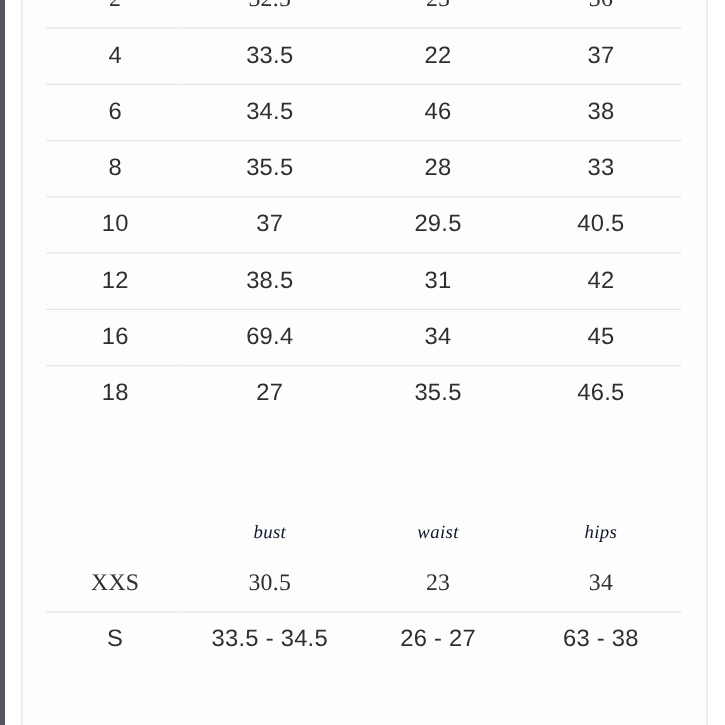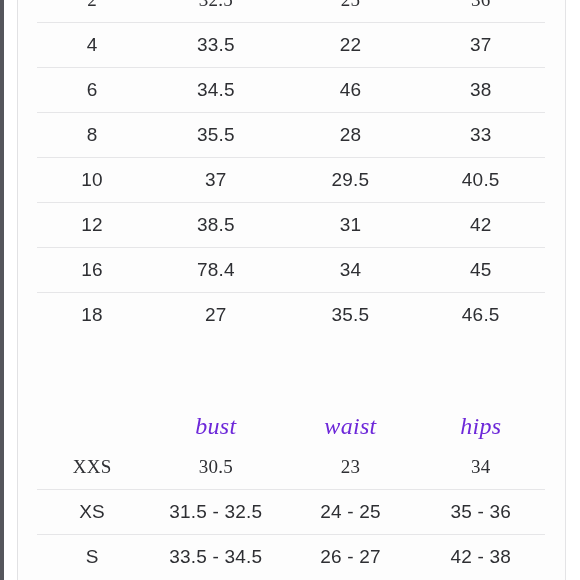--- a/index.html
+++ b/index.html
@@ -103,22 +103,22 @@
     position: absolute;
     left: 19px;
     top: 407px;
     width: 508px;
   }
   #letter-table td { height: 44px; }
 
   #letter-table tr.header-row td {
     font-family: "Liberation Serif", serif;
     font-style: italic;
-    font-size: 24px;
-    color: #6d28d9;
+    font-size: 15px;
+    color: #0f172a;
     letter-spacing: 0.3px;
     border-top: none;
     height: 38px;
   }
 </style>
 </head>
 <body>
 
 <div id="screen">
 
@@ -166,21 +166,21 @@
             <td>40.5</td>
           </tr>
           <tr>
             <td>12</td>
             <td>38.5</td>
             <td>31</td>
             <td>42</td>
           </tr>
           <tr>
             <td>16</td>
-            <td>78.4</td>
+            <td>69.4</td>
             <td>34</td>
             <td>45</td>
           </tr>
           <tr>
             <td>18</td>
             <td>27</td>
             <td>35.5</td>
             <td>46.5</td>
           </tr>
         </tbody>
@@ -202,30 +202,24 @@
             <td>waist</td>
             <td>hips</td>
           </tr>
           <tr class="no-rule">
             <td>XXS</td>
             <td>30.5</td>
             <td>23</td>
             <td>34</td>
           </tr>
           <tr>
-            <td>XS</td>
-            <td>31.5 - 32.5</td>
-            <td>24 - 25</td>
-            <td>35 - 36</td>
-          </tr>
-          <tr>
             <td>S</td>
             <td>33.5 - 34.5</td>
             <td>26 - 27</td>
-            <td>42 - 38</td>
+            <td>63 - 38</td>
           </tr>
         </tbody>
       </table>
     </div>
 
   </div>
 
   <div class="edge-rule-left"></div>
   <div class="edge-rule-right"></div>
 

